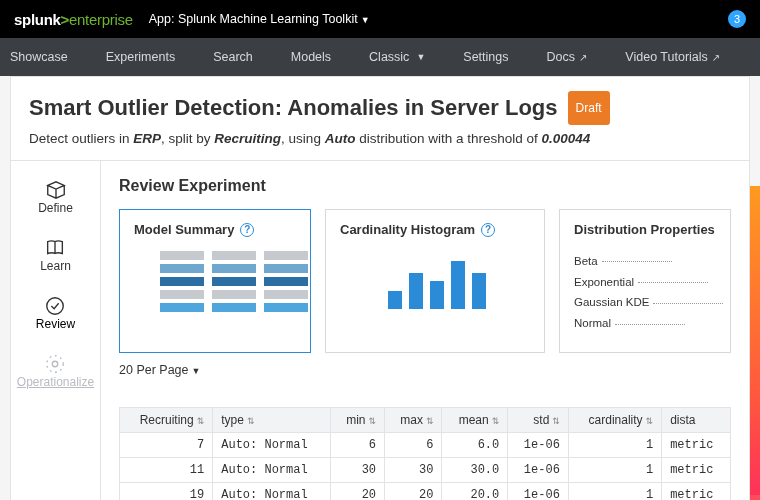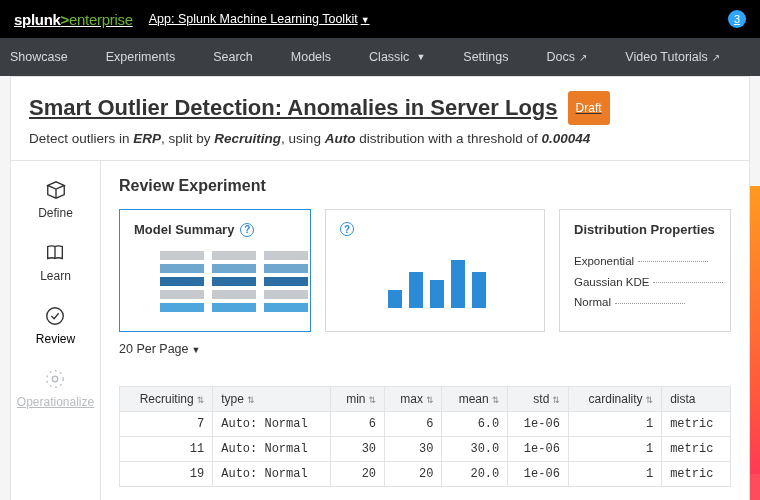--- a/index.html
+++ b/index.html
@@ -1,34 +1,34 @@
 <!DOCTYPE html>
 <html><head>
 <meta charset="utf-8">
 <style>
   * { box-sizing: border-box; margin: 0; padding: 0; }
   body { font-family: "Helvetica Neue", Arial, sans-serif; font-size: 13px; color: #333; background: #f5f5f5; width: 760px; height: 500px; overflow: hidden; position: relative; }
-  .masthead { background: #000; color: #fff; height: 38px; display: flex; align-items: center; padding: 8px 14px; text-decoration: underline; }
+  .masthead { background: #000; color: #fff; height: 38px; display: flex; align-items: center; padding: 8px 14px; }
   .brand { font-size: 15px; font-weight: 600; letter-spacing: -0.3px; }
   .brand .gt { color: #6db52d; }
   .brand .ent { color: #6db52d; font-weight: 400; }
   .app-sel { margin-left: 16px; font-size: 12.5px; }
   .badge-circ { margin-left: auto; width: 18px; height: 18px; border-radius: 50%; background: #30a5ff; color: #fff; font-size: 11px; display: flex; align-items: center; justify-content: center; }
   .appnav { background: #3b3f44; color: #d6d9dc; height: 38px; display: flex; align-items: center; padding: 0 10px; gap: 38px; font-size: 12.5px; }
   .appnav span { cursor: pointer; display: inline-flex; align-items: center; gap: 4px; }
   .ext-icon { font-size: 10px; }
   .page { background: #fff; border: 1px solid #e1e3e6; margin: 0 10px 0 10px; margin-top: 0; }
-  .title-row { padding: 14px 18px 6px; display: flex; align-items: center; gap: 10px; text-decoration: underline; }
+  .title-row { padding: 14px 18px 6px; display: flex; align-items: center; gap: 10px; }
   .title-row h1 { font-size: 22px; font-weight: 600; }
   .tag { background: #ec7b25; color: #fff; padding: 10px 8px; border-radius: 3px; font-size: 12px; }
   .desc { padding: 0 18px 14px; font-size: 13.5px; border-bottom: 1px solid #e1e3e6; }
   .desc .b { font-weight: 700; font-style: italic; }
   .main { display: flex; }
   .steps { width: 112px; border-right: 1px solid #e1e3e6; padding: 18px 0; display: flex; flex-direction: column; gap: 22px; align-items: center; }
-  .step { display: flex; flex-direction: column; align-items: center; gap: 5px; color: #333; font-size: 12px; text-align: center; }
+  .step { display: flex; flex-direction: column; align-items: center; color: #333; font-size: 12px; text-align: center; }
   .step svg { width: 22px; height: 22px; stroke: #333; fill: none; stroke-width: 1.5; }
   .step.active { color: #000; font-weight: 500; position: relative; }
   .step.active::before { content: ""; position: absolute; left: -56px; top: -4px; bottom: -4px; width: 3px; background: #2b8bd6; }
   .step.inactive { color: #b8bcc0; text-decoration: underline; }
   .step.inactive svg { stroke: #b8bcc0; }
   .content { flex: 1; padding: 16px 18px; }
   .content h2 { font-size: 16px; font-weight: 600; margin-bottom: 14px; }
   .cards { display: flex; gap: 14px; }
   .card { border: 1px solid #d6d9dc; padding: 12px 14px 18px; }
   .card.sel { border: 1px solid #2b8bd6; }
@@ -153,35 +153,37 @@
             <div class="bar"></div>
                 <div class="bar"></div>
                 <div class="bar"></div>
             <div class="bar b5"></div>
                 <div class="bar b5"></div>
                 <div class="bar b5"></div>
           </div>
         </div>
         <div class="card card2">
           <div class="card-title">
+                <span>Cardinality Histogram</span> 
                 <span class="help">?</span>
               </div>
           <div class="hist">
             <div style="height:18px"></div>
                 <div style="height:36px"></div>
                 <div style="height:28px"></div>
                 <div style="height:48px"></div>
                 <div style="height:36px"></div>
           </div>
         </div>
         <div class="card card3">
           <div class="card-title">
                 <span>Distribution Properties</span>
               </div>
           <div class="props">
+            <div><span>Beta</span><span class="ln"></span></div>
             <div><span>Exponential</span><span class="ln"></span></div>
             <div><span>Gaussian KDE</span><span class="ln"></span></div>
             <div><span>Normal</span><span class="ln"></span></div>
           </div>
         </div>
       </div>
       <div class="pager"><span>20 Per Page</span><span class="caret">▼</span></div>
       <table>
         <thead>
           <tr>

